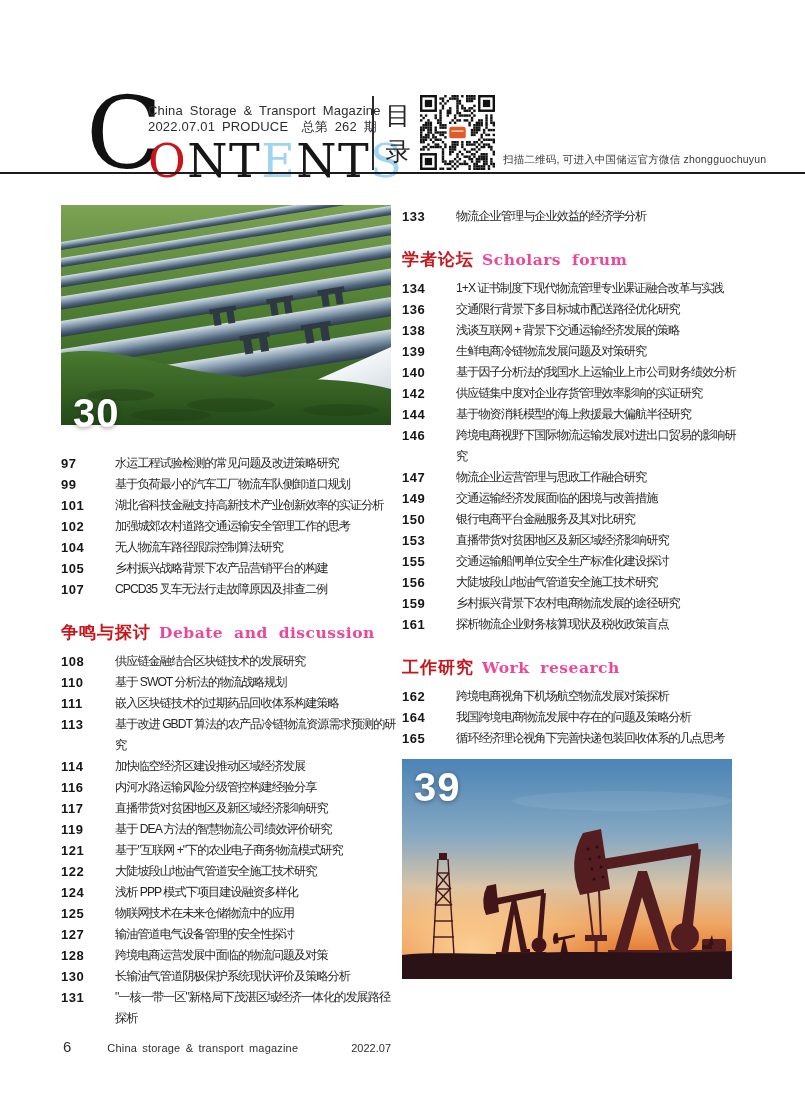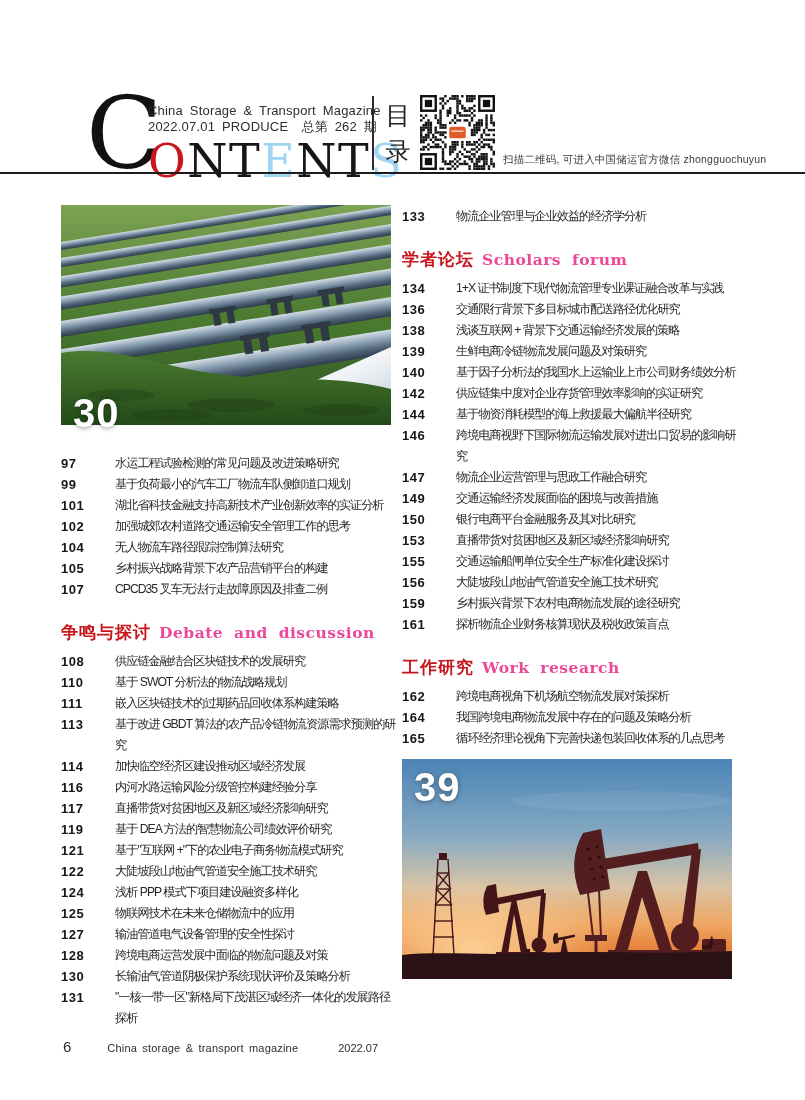--- a/index.html
+++ b/index.html
@@ -41,21 +41,21 @@
   .fig-bottom{margin:10px 0 0 0;}
   .img-label{position:absolute;color:#fff;font-weight:bold;font-size:40px;letter-spacing:1px;
              text-shadow:0 1px 5px rgba(0,0,0,.4);line-height:1;}
   .label-bl{left:12px;bottom:12px;}
   .label-tl{left:12px;top:8px;}
 
   
   .footer{position:absolute;left:63px;top:1038px;display:flex;align-items:baseline;color:#2e2e2e;}
   .f-pg{font-size:15px;font-weight:500;}
   .f-name{margin-left:36px;font-size:11px;word-spacing:2px;letter-spacing:.2px;}
-  .f-issue{margin-left:40px;font-size:11px;}
+  .f-issue{margin-left:53px;font-size:11px;}
 </style>
 </head>
 <body>
 
 <div class="page">
 
   <div class="hdr">
     <div class="big-c">C</div>
     <div class="wm-right">
       <div class="mag-line">China Storage &amp; Transport Magazine</div>

